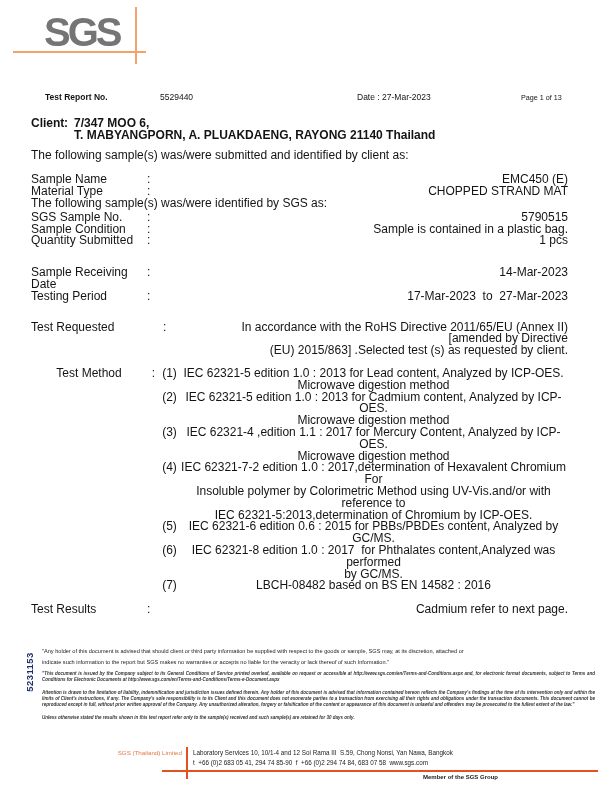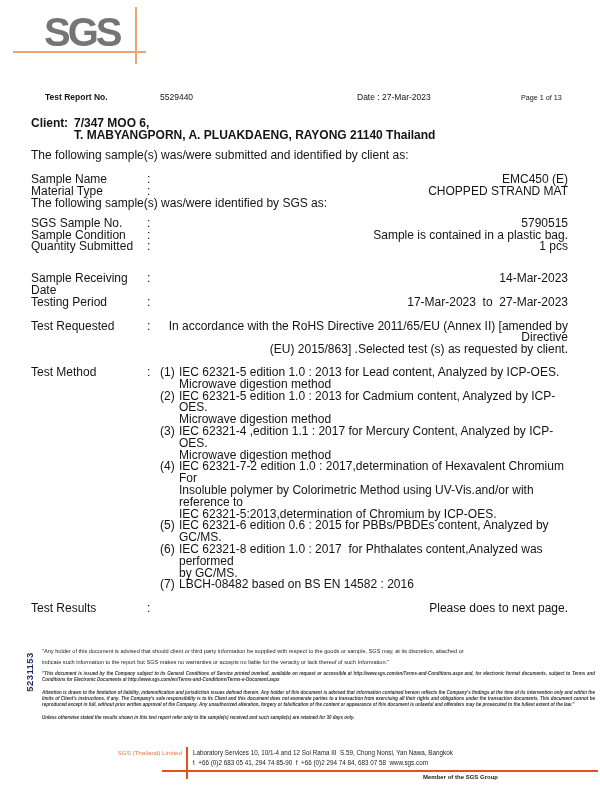--- a/index.html
+++ b/index.html
@@ -25,24 +25,24 @@
 
   
   .content { position:absolute; top:118px; left:31px; width:537px; font-size:12px; line-height:11.8px; }
   .client { display:flex; font-weight:bold; }
   .c-lbl { width:33px; }
   .c-colon { width:10px; }
   .c-body { flex:1; }
   .intro1 { margin-top:8px; }
   .intro2 { margin-top:0; }
   .rows2 { margin-top:13px; }
-  .rows3 { margin-top:8px; }
+  .rows3 { margin-top:2px; }
   .sched { margin-top:20px; }
-  .treq { margin-top:12px; }
-  .tmethod { margin-top:11px; }
+  .treq { margin-top:19px;gap:16px; }
+  .tmethod { margin-top:11px;text-align:center; }
   .tresults { margin-top:12px; }
 
   .row { display:flex; }
   .lbl { width:116px; flex:none; }
   .colon { width:13px; flex:none; }
   .val { flex:1; white-space:pre-wrap;text-align:right; }
 
   .tm-list { flex:1; }
   .tm-item { display:flex; }
   .tm-num { width:19px; flex:none; }
@@ -188,21 +188,21 @@
         <div class="tm-item">
           <span class="tm-num">(7)</span>
           <span class="tm-text">LBCH-08482 based on BS EN 14582 : 2016</span>
         </div>
       </span>
     </div>
 
     <div class="row tresults">
       <span class="lbl">Test Results</span>
       <span class="colon">:</span>
-      <span class="val">Please does to next page.</span>
+      <span class="val">Cadmium refer to next page.</span>
     </div>
 
   </div>
 
   <div class="disclaimer">
     <div class="d1">"Any holder of this document is advised that should client or third party information be supplied with respect to the goods or sample, SGS may, at its discretion, attached or
 indicate such information to the report but SGS makes no warranties or accepts no liable for the veracity or lack thereof of such Information."</div>
     <div class="d-small d2">"This document is issued by the Company subject to its General Conditions of Service printed overleaf, available on request or accessible at http://www.sgs.com/en/Terms-and-Conditions.aspx and, for electronic format documents, subject to Terms and Conditions for Electronic Documents at http://www.sgs.com/en/Terms-and-Conditions/Terms-e-Document.aspx</div>
     <div class="d-small d3">Attention is drawn to the limitation of liability, indemnification and jurisdiction issues defined therein. Any holder of this document is advised that information contained hereon reflects the Company's findings at the time of its intervention only and within the limits of Client's instructions, if any. The Company's sole responsibility is to its Client and this document does not exonerate parties to a transaction from exercising all their rights and obligations under the transaction documents. This document cannot be reproduced except in full, without prior written approval of the Company. Any unauthorized alteration, forgery or falsification of the content or appearance of this document is unlawful and offenders may be prosecuted to the fullest extent of the law."</div>
     <div class="d-small d4">Unless otherwise stated the results shown in this test report refer only to the sample(s) received and such sample(s) are retained for 30 days only.</div>

